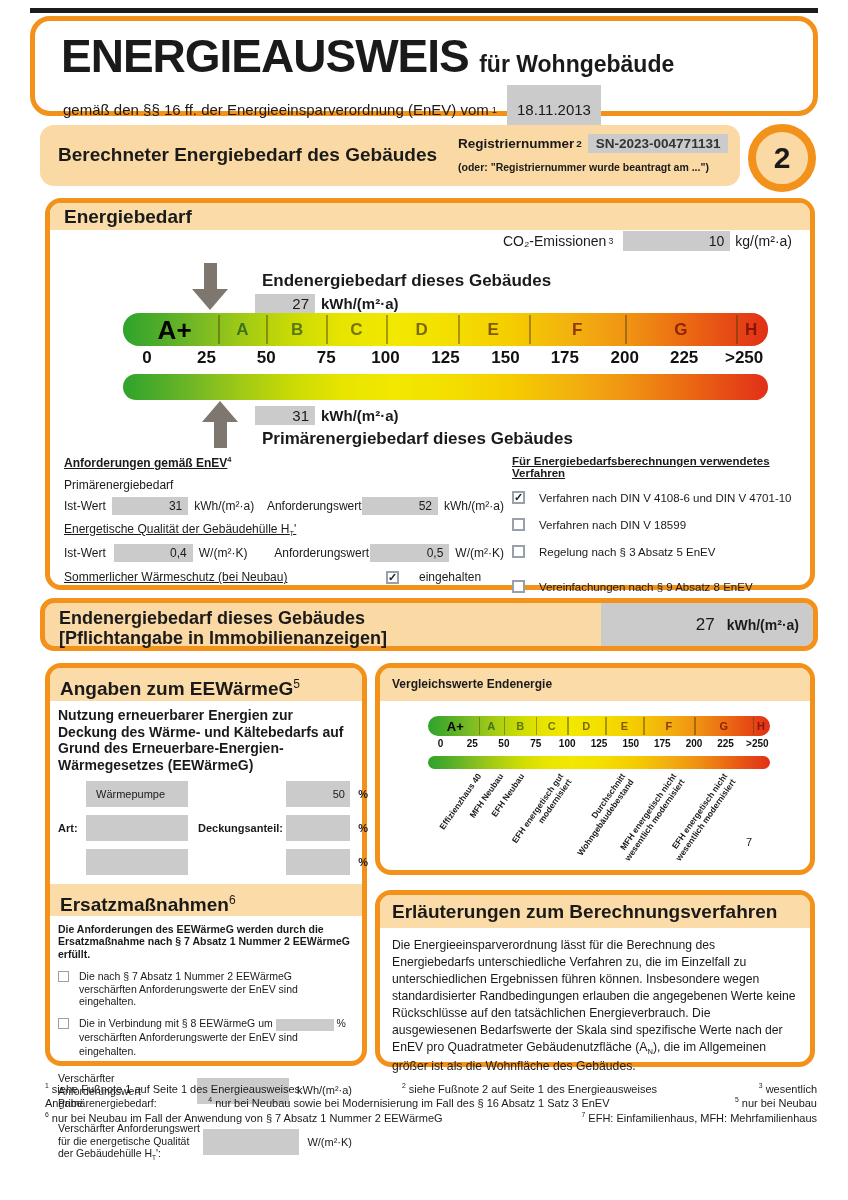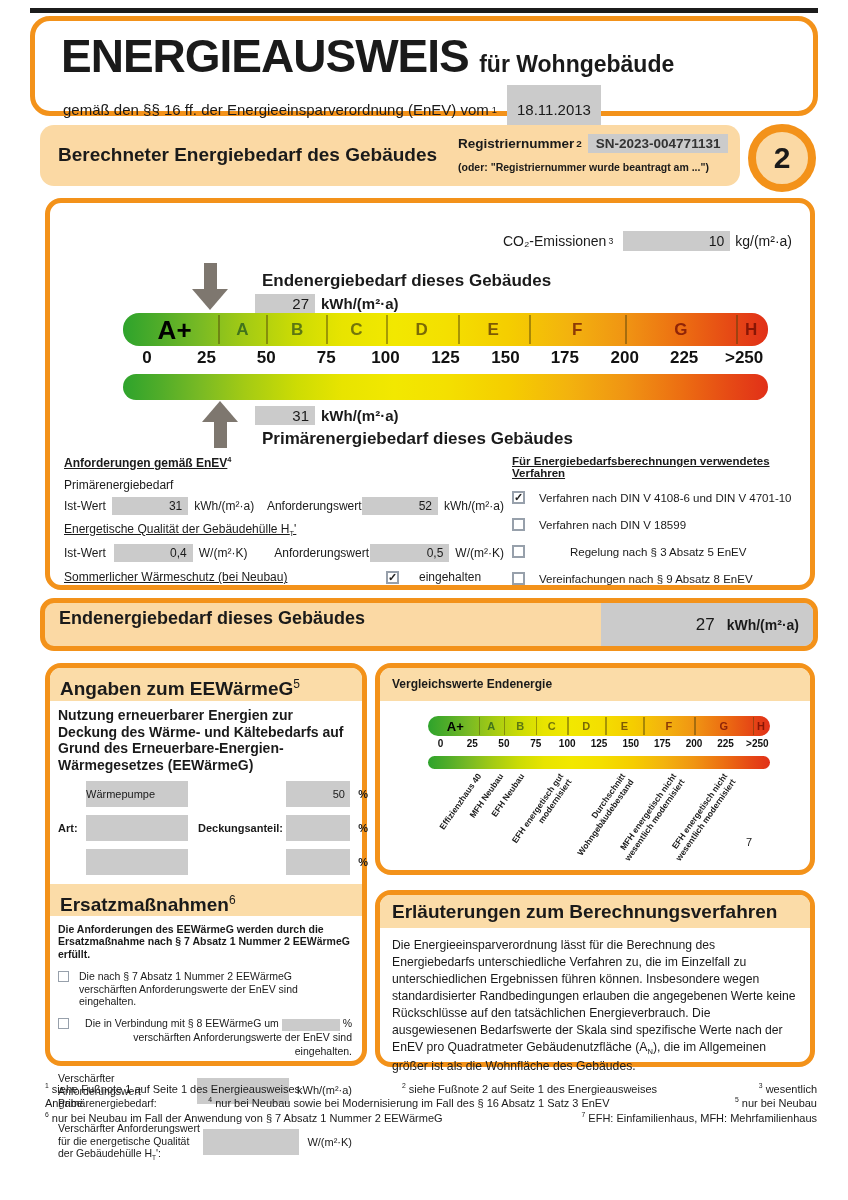--- a/index.html
+++ b/index.html
@@ -61,20 +61,23 @@
       <span class="gf" style="padding:2px 8px;font-size:13.5px;font-weight:bold;color:#333;">SN-2023-004771131</span>
     </div>
     <div class="abs" style="left:418px;top:36px;font-size:10.5px;font-weight:600;">(oder: "Registriernummer wurde beantragt am ...")</div>
   </div>
   <div class="abs" style="left:748px;top:124px;width:52px;height:52px;border:8px solid #F3921A;border-radius:50%;background:#FBD9A4;
               text-align:center;line-height:52px;font-size:30px;font-weight:bold;">
     <span>2</span>
   </div>
 
   <div class="obox" style="left:45px;top:198px;width:770px;height:392px;">
+    <div class="band" style="height:27px;line-height:27px;padding-left:14px;font-size:19px;">
+      <span>Energiebedarf</span>
+    </div>
 
     <div class="abs rowflex" style="right:18px;top:28px;font-size:14px;">
       <span>CO₂-Emissionen</span>
       <sup class="s" style="margin:0 10px 0 2px;">3</sup>
       <span class="gf" style="width:95px;text-align:right;padding:2px 6px;">10</span>
       <span style="margin-left:5px;">kg/(m²·a)</span>
     </div>
 
     <div class="abs" style="left:212px;top:68px;font-size:17px;font-weight:bold;">Endenergiebedarf dieses Gebäudes</div>
     <div class="abs rowflex" style="left:205px;top:91px;">
@@ -168,51 +171,52 @@
     <div class="abs" style="left:462px;top:252px;width:300px;font-size:11.5px;">
       <div class="u" style="font-weight:bold;margin-bottom:12px;">Für Energiebedarfsberechnungen verwendetes Verfahren</div>
       <div class="rowflex" style="margin-bottom:14px;">
         <span class="cb">✓</span>
         <span style="margin-left:14px;">Verfahren nach DIN V 4108-6 und DIN V 4701-10</span>
       </div>
       <div class="rowflex" style="margin-bottom:14px;">
         <span class="cb"></span>
         <span style="margin-left:14px;">Verfahren nach DIN V 18599</span>
       </div>
-      <div class="rowflex" style="margin-bottom:14px;gap:31px;">
+      <div class="rowflex" style="margin-bottom:22px;">
         <span class="cb"></span>
         <span style="margin-left:14px;">Regelung nach § 3 Absatz 5 EnEV</span>
       </div>
       <div class="rowflex">
         <span class="cb"></span>
         <span style="margin-left:14px;">Vereinfachungen nach § 9 Absatz 8 EnEV</span>
       </div>
     </div>
   </div>
 
   <div class="obox" style="left:40px;top:598px;width:778px;height:53px;background:#FBD9A4;border-radius:14px;display:flex;align-items:stretch;">
     <div style="flex:1;padding:6px 0 0 14px;font-weight:bold;font-size:18px;line-height:1.1;">
       <div>Endenergiebedarf dieses Gebäudes</div>
+      <div>[Pflichtangabe in Immobilienanzeigen]</div>
     </div>
     <div class="gf" style="width:198px;border-radius:0 9px 9px 0;display:flex;align-items:center;justify-content:flex-end;padding-right:14px;">
       <span style="font-size:17px;">27</span>
       <span style="font-size:14px;font-weight:bold;margin-left:12px;">kWh/(m²·a)</span>
     </div>
   </div>
 
   <div class="obox" style="left:45px;top:663px;width:322px;height:403px;">
     <div class="band" style="height:33px;line-height:33px;padding-left:10px;font-size:19px;">
       <span>Angaben zum EEWärmeG</span><sup class="s" style="font-weight:normal;font-size:12px;">5</sup>
     </div>
     <div style="padding:6px 10px 2px 8px;font-size:14px;font-weight:bold;line-height:1.18;">Nutzung erneuerbarer Energien zur Deckung des Wärme- und Kältebedarfs auf Grund des Erneuerbare-Energien-Wärmegesetzes (EEWärmeG)</div>
 
     <div style="display:grid;grid-template-columns:26px 102px 94px 64px 16px;grid-auto-rows:26px;row-gap:8px;column-gap:2px;
                 align-items:center;padding:6px 6px 0 8px;font-size:11px;">
       <span></span>
-      <span class="gf" style="height:26px;display:flex;align-items:center;padding-left:0;">Wärmepumpe</span>
+      <span class="gf" style="height:26px;display:flex;align-items:center;padding-left:10px;">Wärmepumpe</span>
       <span></span>
       <span class="gf" style="height:26px;display:flex;align-items:center;justify-content:flex-end;padding-right:5px;">50</span>
       <span style="text-align:right;font-weight:bold;">%</span>
 
       <span style="font-weight:bold;">Art:</span>
       <span class="gf" style="height:26px;display:flex;align-items:center;padding-left:6px;"></span>
       <span style="font-weight:bold;padding-left:8px;">Deckungsanteil:</span>
       <span class="gf" style="height:26px;display:flex;align-items:center;justify-content:flex-end;padding-right:5px;"></span>
       <span style="text-align:right;font-weight:bold;">%</span>
 
@@ -227,21 +231,21 @@
       <span>Ersatzmaßnahmen</span><sup class="s" style="font-weight:normal;font-size:12px;">6</sup>
     </div>
     <div style="padding:7px 10px 0 8px;font-size:10.5px;font-weight:bold;line-height:1.18;">Die Anforderungen des EEWärmeG werden durch die Ersatzmaßnahme nach § 7 Absatz 1 Nummer 2 EEWärmeG erfüllt.</div>
 
     <div class="rowflex" style="align-items:flex-start;padding:10px 10px 0 8px;font-size:10.5px;line-height:1.18;">
       <span class="cb sm" style="flex:none;margin-top:1px;"></span>
       <span style="margin-left:10px;">Die nach § 7 Absatz 1 Nummer 2 EEWärmeG verschärften Anforderungswerte der EnEV sind eingehalten.</span>
     </div>
     <div style="display:flex;align-items:flex-start;padding:10px 10px 0 8px;font-size:10.5px;line-height:1.3;">
       <span class="cb sm" style="flex:none;margin-top:1px;"></span>
-      <span style="margin-left:10px;text-align:right;">
+      <span style="margin-left:10px;">
         <span>Die in Verbindung mit § 8 EEWärmeG um</span>
         <span class="gf" style="display:inline-block;width:58px;height:12px;vertical-align:middle;"></span>
         <span>% verschärften Anforderungswerte der EnEV sind eingehalten.</span>
       </span>
     </div>
 
     <div class="rowflex" style="padding:14px 10px 0 8px;font-size:10.5px;line-height:1.18;">
       <span style="width:150px;">
         <span>Verschärfter Anforderungswert</span><br><span>Primärenergiebedarf:</span>
       </span>

